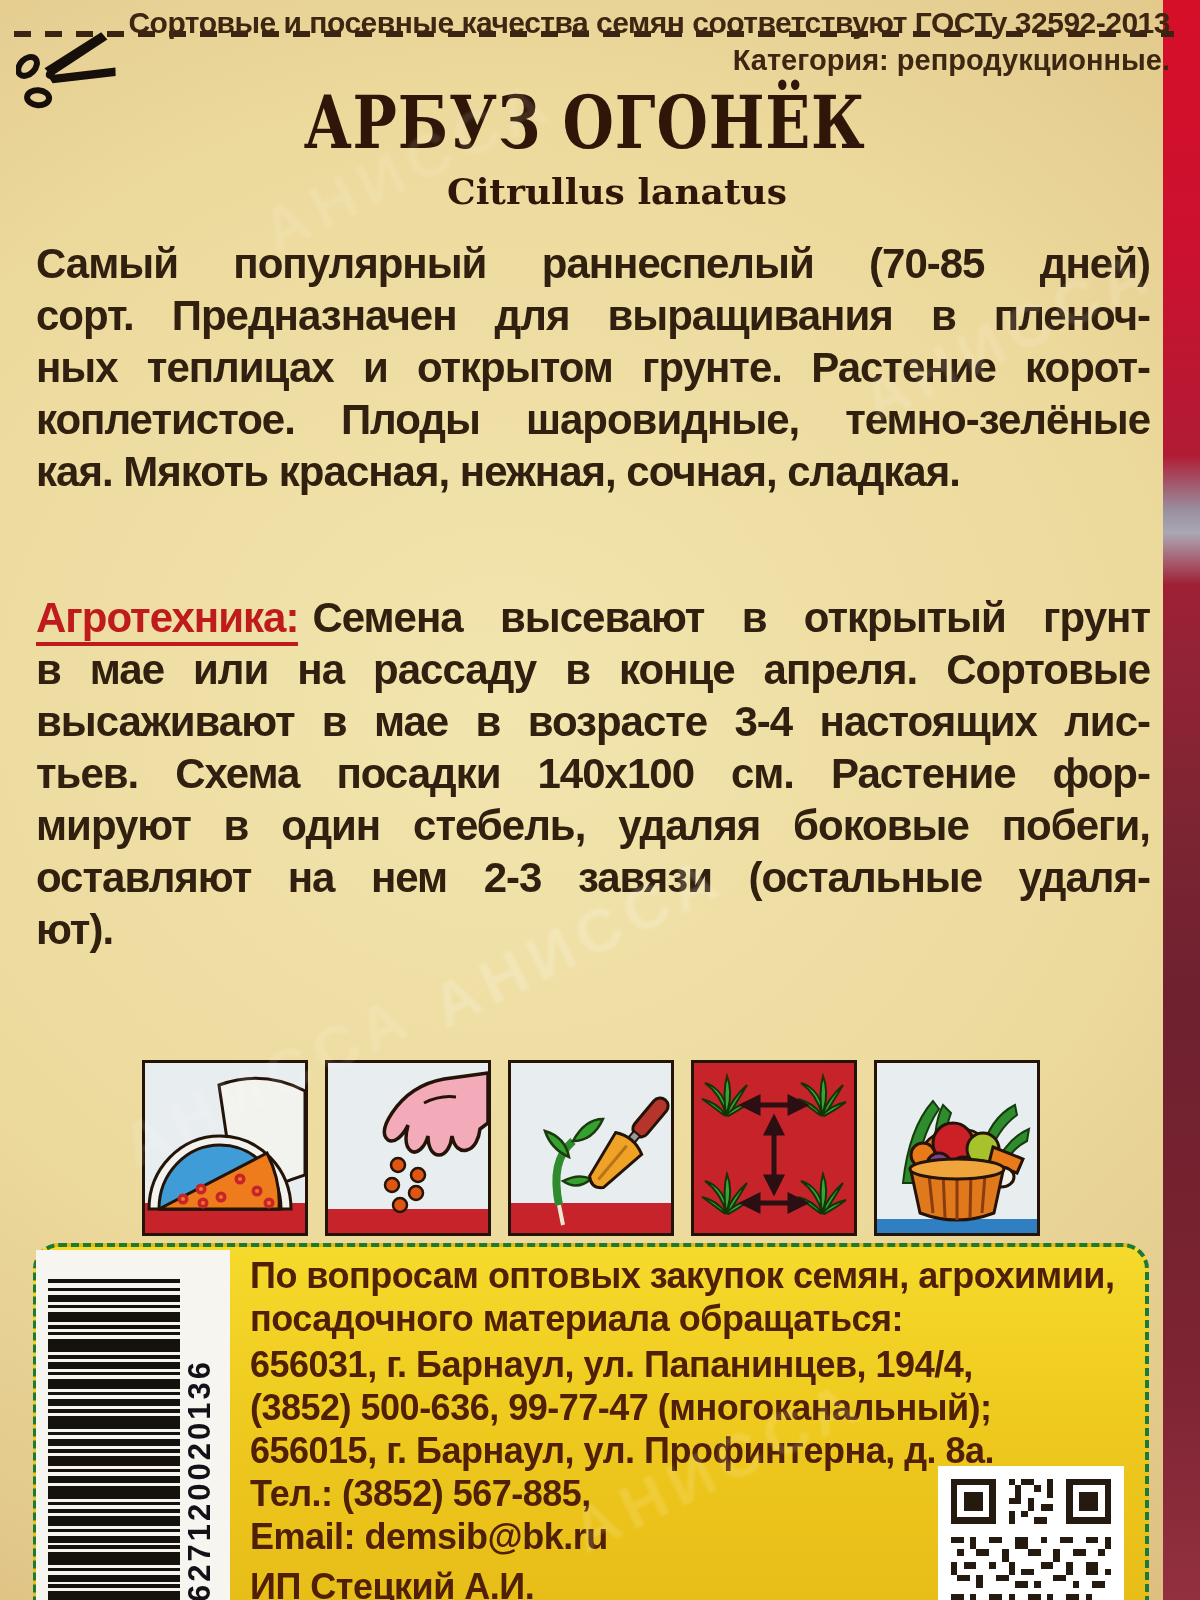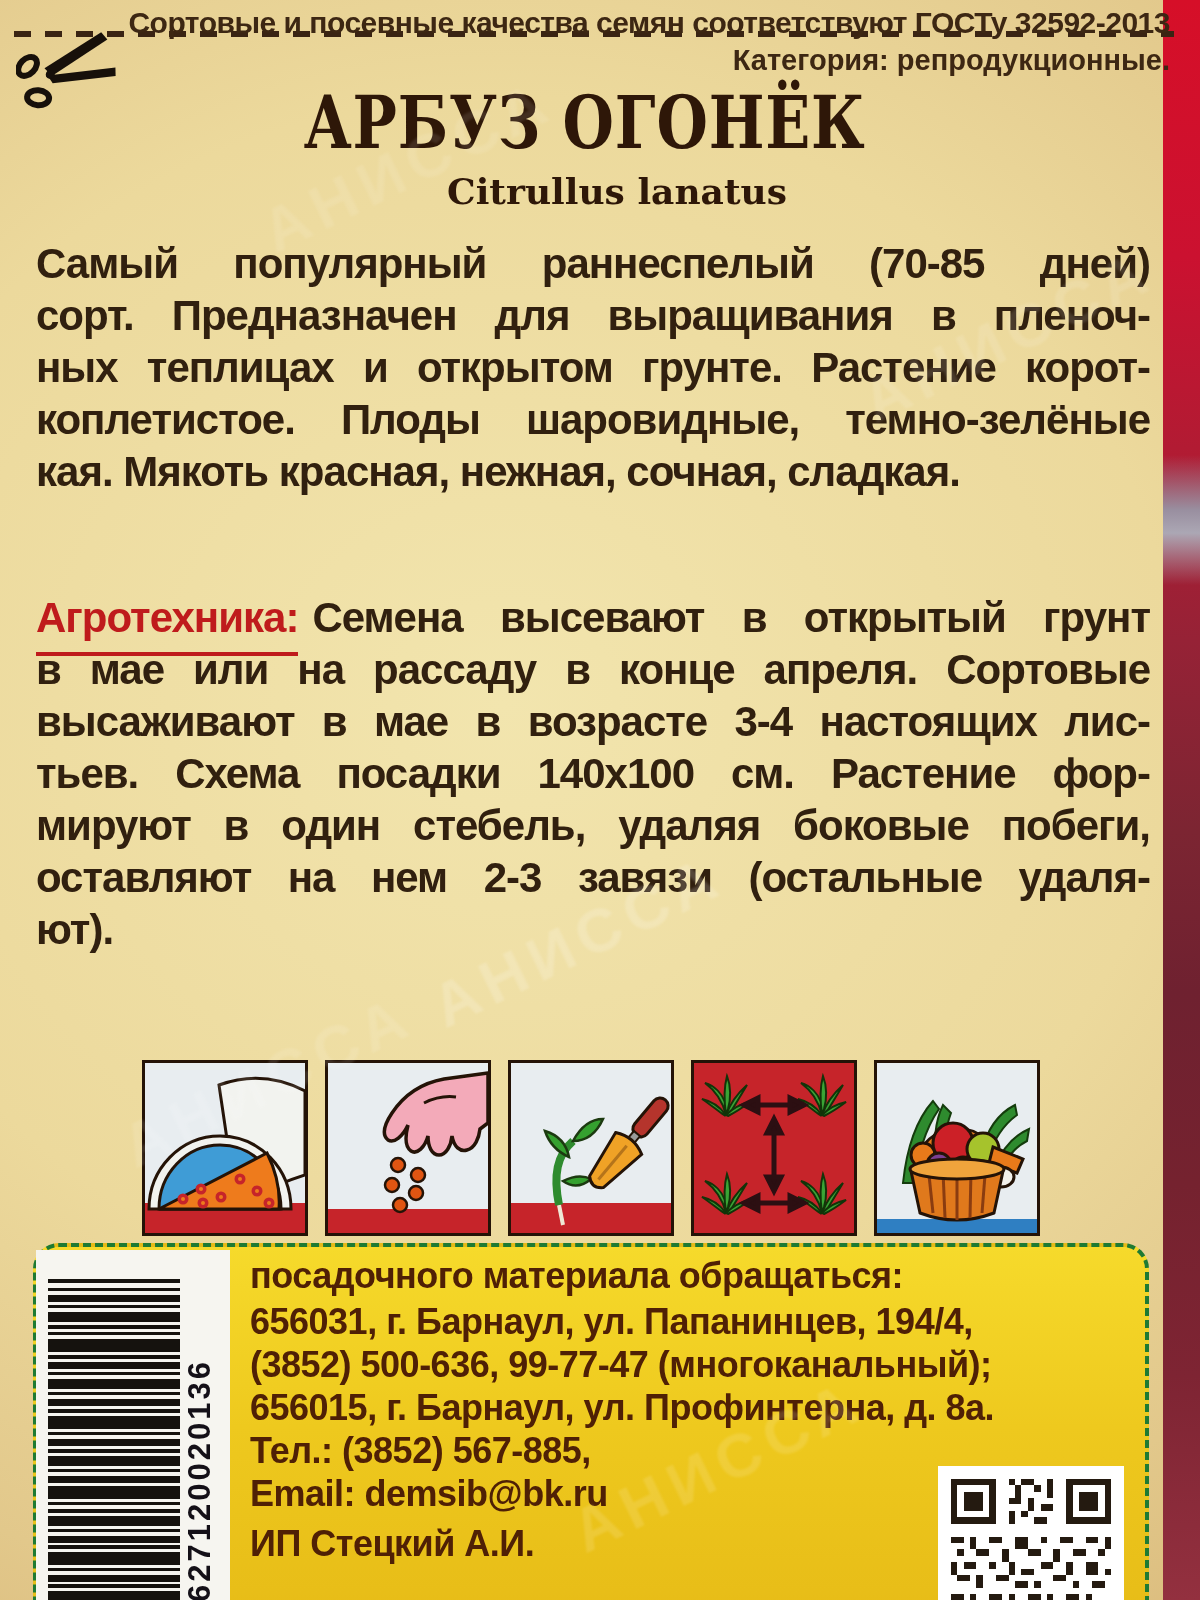--- a/index.html
+++ b/index.html
@@ -30,21 +30,21 @@
     font-family:"DejaVu Serif", serif; font-size:36px; color:#2e1708;padding-left:32px;}
   
   .para{position:absolute; left:36px; width:1114px; font-size:42px; line-height:52px;
     letter-spacing:-1px; color:#31200f;}
   .para.desc{top:238px;}
   .para.agro{top:592px;}
   .tline{text-align:justify; text-align-last:justify; white-space:nowrap;}
   .para.desc .tline:last-child{text-align-last:left;}
   .agro-rest{display:block;}
   .agro-rest .tline:last-child{text-align-last:left;}
-  .agro-label{color:#bf1b1c; border-bottom:4px solid #bf1b1c; padding-bottom:11px; margin-right:14px;}
+  .agro-label{color:#bf1b1c; border-bottom:4px solid #bf1b1c; padding-bottom:1px; margin-right:14px;}
   
   .pictos{position:absolute; left:142px; top:1060px; display:flex; gap:17px;}
   .pictos figure{margin:0; width:166px; text-align:center;}
   .pbox{width:160px; height:170px; border:3px solid #241307; background:#e8edf0; display:block;}
   .plabel{display:block; margin-top:8px; font-size:40px; letter-spacing:-1px; color:#2e1d0c;}
   
   .contact-box{position:absolute; left:33px; top:1243px; width:1108px; height:400px;
     border:4px dashed #1e7a33; border-radius:26px;
     background:linear-gradient(180deg,#f6da2b 0%, #eec91e 45%, #e6ba16 100%);}
   .contact{position:absolute; left:250px; top:1254px; width:895px; color:#4f2005;
@@ -245,20 +245,21 @@
         <ellipse cx="80" cy="106" rx="47" ry="10" fill="#f0a43c" stroke="#241307" stroke-width="3"></ellipse>
       </svg>
       <figcaption class="plabel">VIII-IX</figcaption>
     </figure>
   </div>
 
   <div class="contact-box"></div>
 
   <div class="contact">
     <div>
+        <div>По вопросам оптовых закупок семян, агрохимии,</div>
         <div>посадочного материала обращаться:</div>
       </div>
     <div class="c-gap"></div>
     <div>
         <div>656031,  г. Барнаул, ул. Папанинцев, 194/4,</div>
         <div>(3852) 500-636, 99-77-47 (многоканальный);</div>
         <div>656015,  г. Барнаул, ул. Профинтерна, д. 8а.</div>
         <div>Тел.: (3852) 567-885,</div>
         <div>Email: demsib@bk.ru</div>
       </div>

